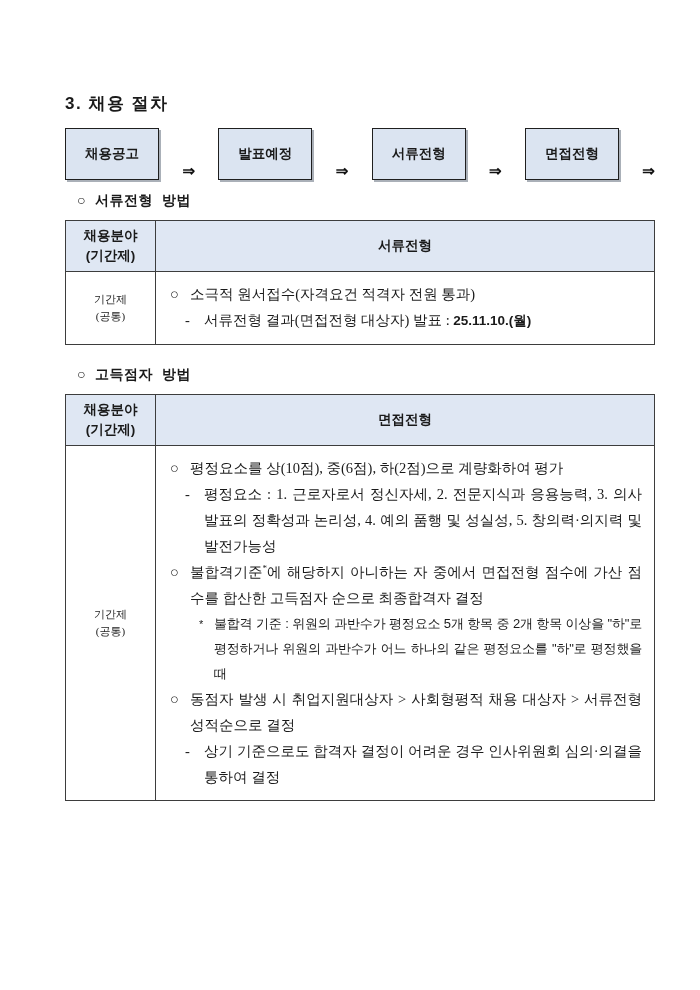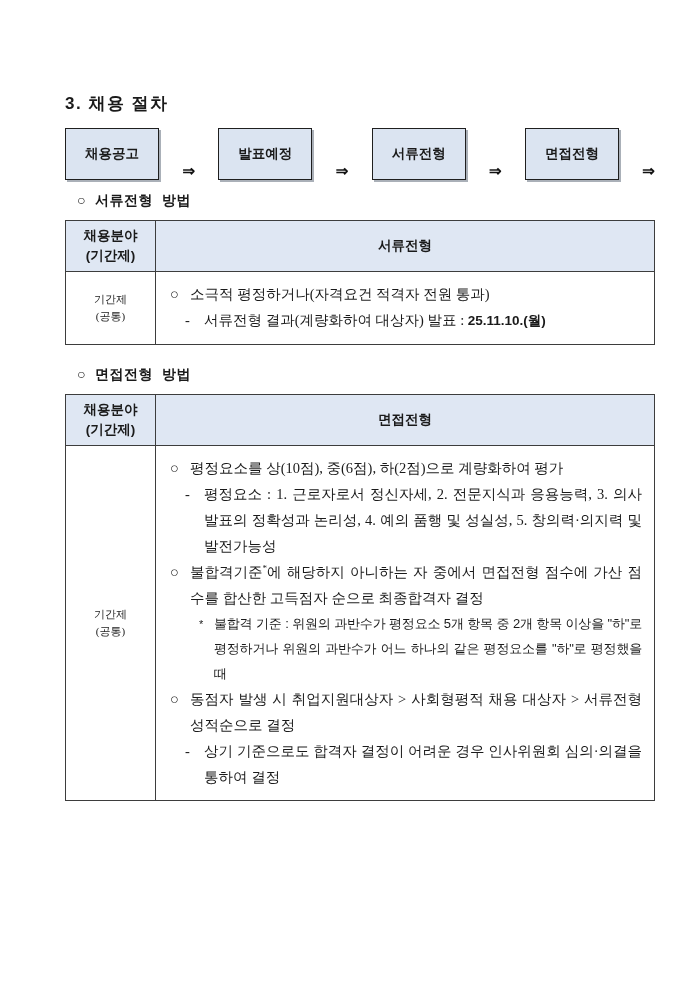--- a/index.html
+++ b/index.html
@@ -167,32 +167,32 @@
 (기간제)</th>
         <th>서류전형</th>
       </tr>
     </thead>
     <tbody>
       <tr>
         <td class="rowlabel">기간제
 (공통)</td>
         <td class="content">
           <div class="para lvl1">
-            <span class="mk">○</span><span>소극적 평정하거나(자격요건 적격자 전원 통과)</span>
+            <span class="mk">○</span><span>소극적 원서접수(자격요건 적격자 전원 통과)</span>
           </div>
           <div class="para lvl2">
-            <span class="mk">-</span><span>서류전형 결과(계량화하여 대상자) 발표 : </span><span class="bold-sans">25.11.10.(월)</span>
+            <span class="mk">-</span><span>서류전형 결과(면접전형 대상자) 발표 : </span><span class="bold-sans">25.11.10.(월)</span>
           </div>
         </td>
       </tr>
     </tbody>
   </table>
 
   <div class="sec-heading second">
-    <span class="mk">○</span><span>면접전형 방법</span>
+    <span class="mk">○</span><span>고득점자 방법</span>
   </div>
 
   <table class="sel">
     <colgroup>
         <col class="c1">
         <col>
       </colgroup>
     <thead>
       <tr>
         <th>채용분야

